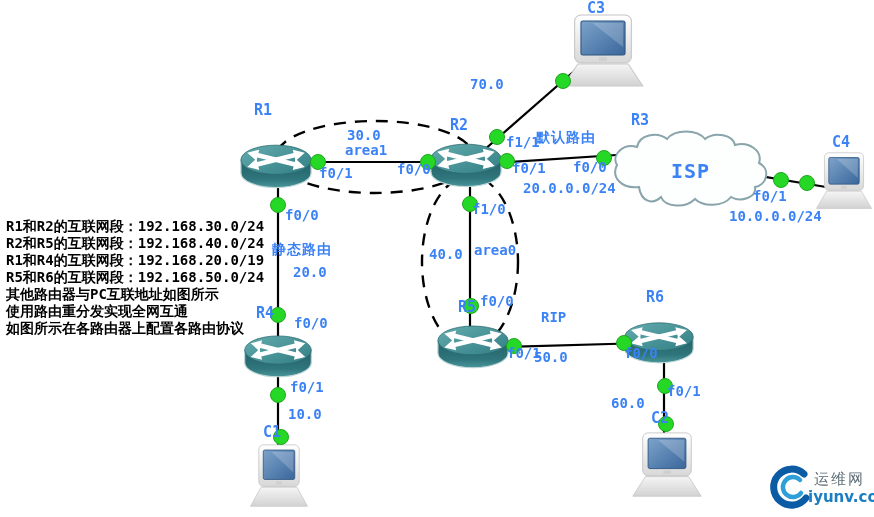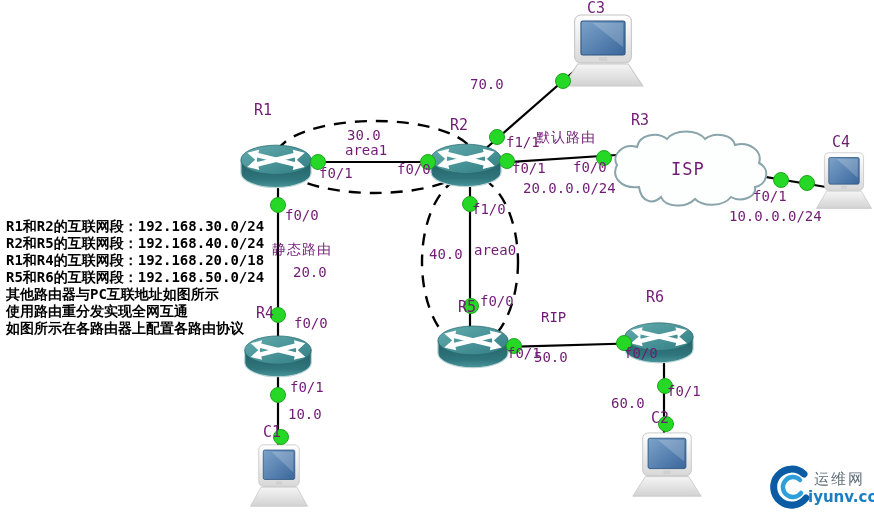--- a/index.html
+++ b/index.html
@@ -2,24 +2,24 @@
 <html><head>
 <meta charset="utf-8">
 <style>
   html,body{margin:0;padding:0;background:#fff;}
   #stage{position:relative;width:874px;height:517px;background:#fff;overflow:hidden;
          font-family:"DejaVu Sans","Liberation Sans",sans-serif;}
   svg.layer{position:absolute;left:0;top:0;pointer-events:none;}
   .node{position:absolute;z-index:3;}
   .node svg{display:block;}
   .lbl{position:absolute;z-index:6;font-family:"DejaVu Sans Mono","Liberation Mono",monospace;
-       font-weight:normal;color:#701a75;font-size:14px;line-height:1.1;white-space:nowrap;}
+       font-weight:bold;color:#3b82f6;font-size:14px;line-height:1.1;white-space:nowrap;}
   .lbl.cjk{font-family:"DejaVu Sans","Liberation Sans",sans-serif;letter-spacing:1px;}
   .lbl.node-lbl{font-size:15px;}
-  .lbl.isp-lbl{font-size:17px;letter-spacing:1px;}
+  .lbl.isp-lbl{font-size:20px;letter-spacing:1px;}
   #annotation{position:absolute;left:6px;top:186px;z-index:6;color:#000;font-weight:bold;
        font-size:14px;line-height:17px;
        font-family:"DejaVu Sans Mono","DejaVu Sans","Liberation Mono",monospace;white-space:nowrap;margin-top:32px;}
   .wire{stroke:#000;stroke-width:2.2;fill:none;}
   .dashed{stroke:#000;stroke-width:2.4;fill:none;stroke-dasharray:12 9;}
   .cloud{fill:#FDFEFE;stroke:#8AA4AC;stroke-width:2;pointer-events:auto;}
   .dot{fill:#26D826;stroke:#1FA51F;stroke-width:1;}
   #watermark{position:absolute;left:766px;top:456px;width:108px;height:58px;z-index:7;}
   #watermark .wm-site{position:absolute;left:48px;top:14px;font-size:15px;color:#5D6C76;
        letter-spacing:2px;font-weight:normal;}
@@ -175,21 +175,21 @@
     <circle class="dot" cx="471" cy="306" r="7.5"></circle>
     <circle class="dot" cx="514" cy="346" r="7.5"></circle>
     <circle class="dot" cx="624" cy="343" r="7.5"></circle>
     <circle class="dot" cx="665" cy="386" r="7.5"></circle>
     <circle class="dot" cx="666" cy="424" r="7.5"></circle>
   </svg>
 
   <div id="annotation">
     <div>R1和R2的互联网段：192.168.30.0/24</div>
     <div>R2和R5的互联网段：192.168.40.0/24</div>
-    <div>R1和R4的互联网段：192.168.20.0/18</div>
+    <div>R1和R4的互联网段：192.168.20.0/19</div>
     <div>R5和R6的互联网段：192.168.50.0/24</div>
     <div>其他路由器与PC互联地址如图所示</div>
     <div>使用路由重分发实现全网互通</div>
     <div>如图所示在各路由器上配置各路由协议</div>
   </div>
 
   <div class="lbl node-lbl" style="left:254px;top:102px">R1</div>
   <div class="lbl node-lbl" style="left:450px;top:117px">R2</div>
   <div class="lbl node-lbl" style="left:631px;top:112px">R3</div>
   <div class="lbl node-lbl" style="left:256px;top:305px">R4</div>

